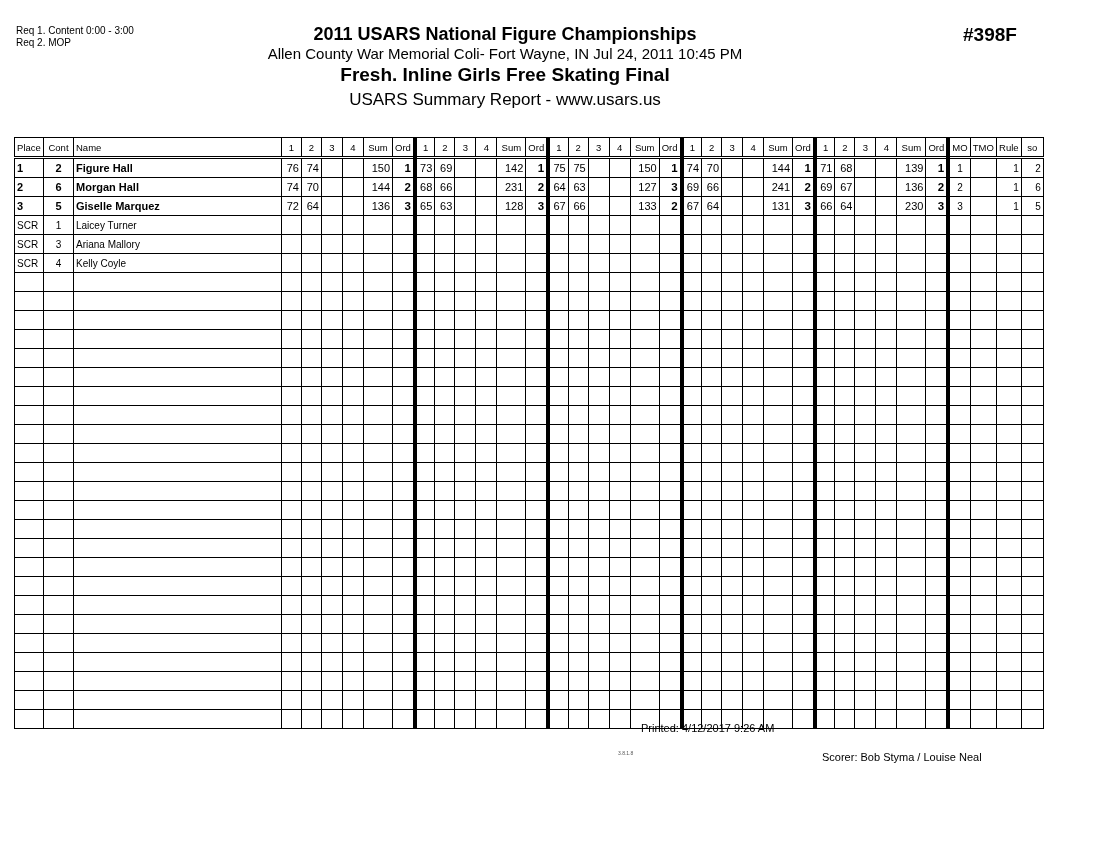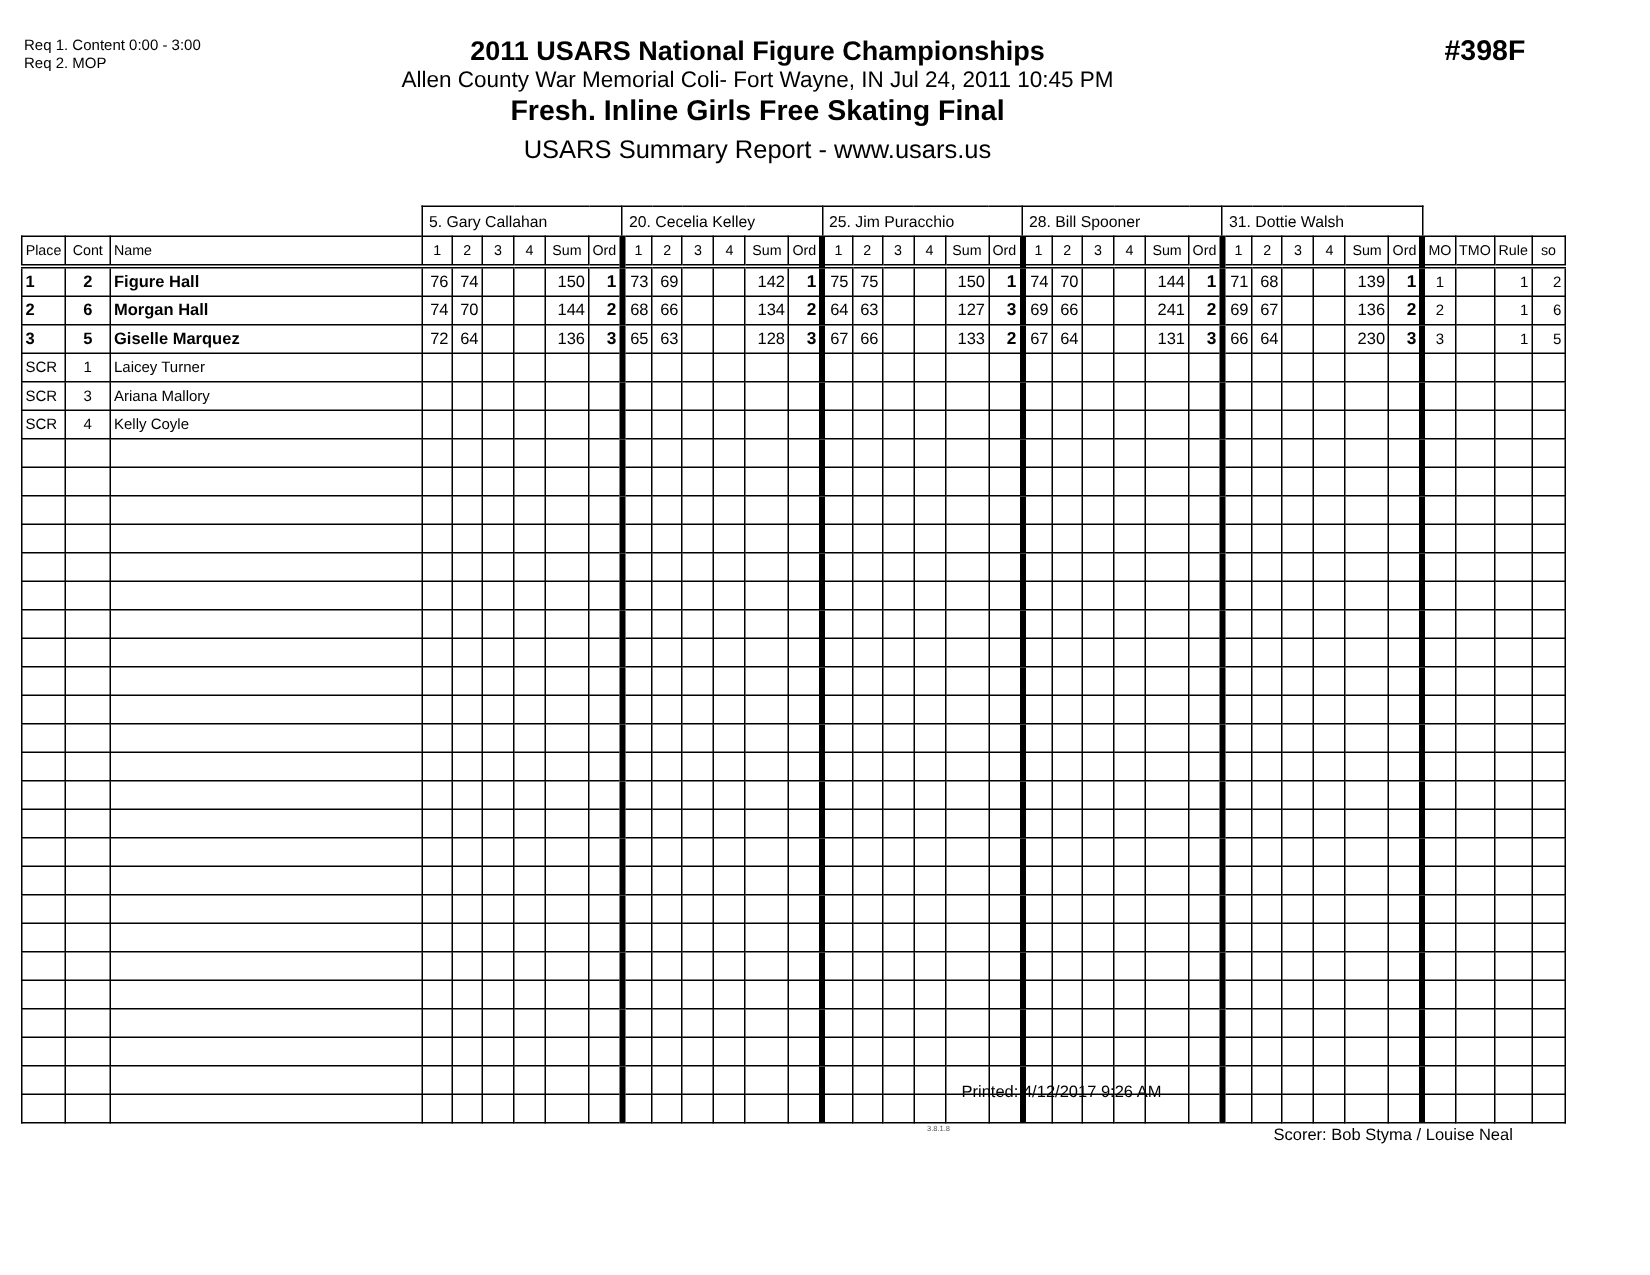--- a/index.html
+++ b/index.html
@@ -23,21 +23,21 @@
   table.grid td.ord { border-right:4px solid #000; font-weight:bold; text-align:right; font-size:11.5px; }
   table.grid tr.hdr td.ord { font-weight:normal; font-size:9.5px; text-align:center; }
   table.grid td.jstart { border-left:4px solid #000; }
   table.grid tr.b td.nm, table.grid tr.b td.pl, table.grid tr.b td.ct { font-weight:bold; font-size:11px; }
   table.grid td.num { text-align:right; font-size:11px; }
   table.grid td.pl { text-align:left; }
   table.grid tr.hdr td.pl { text-align:center; }
 
   #footer-ver { left:618px; top:750px; font-size:5px; color:#555; }
   #footer-printed { left:641px; top:722px; font-size:11px; }
-  #footer-scorer { left:849px; top:751px; font-size:11px; }
+  #footer-scorer { left:822px; top:751px; font-size:11px; }
 </style>
 </head>
 <body>
 
 <div class="abs req" style="top:25px">Req  1.  Content 0:00 - 3:00</div>
 <div class="abs req" style="top:37px">Req  2.  MOP</div>
 
 <div class="abs title" id="t1">2011 USARS National Figure Championships</div>
 <div class="abs title" id="t2">Allen County War Memorial Coli- Fort Wayne, IN  Jul 24, 2011  10:45 PM</div>
 <div class="abs title" id="t3">Fresh. Inline Girls Free Skating Final</div>
@@ -78,29 +78,20 @@
       <col style="width: 21px;">
       <col style="width: 21px;">
       <col style="width: 29px;">
       <col style="width: 22px;">
       <col style="width: 22px;">
       <col style="width: 26px;">
       <col style="width: 25px;">
       <col style="width: 22px;">
     </colgroup>
   <tbody id="tbody">
-      <tr class="jh">
-        <td class="blank" colspan="3"></td>
-        <td colspan="6">5.  Gary Callahan</td>
-        <td colspan="6">20.  Cecelia Kelley</td>
-        <td colspan="6">25.  Jim Puracchio</td>
-        <td colspan="6">28.  Bill Spooner</td>
-        <td colspan="6">31.  Dottie Walsh</td>
-        <td class="blank" colspan="4"></td>
-      </tr>
       <tr class="hdr">
         <td class="pl c">Place</td>
         <td class="c">Cont</td>
         <td>Name</td>
         <td class="c">1</td>
         <td class="c">2</td>
         <td class="c">3</td>
         <td class="c">4</td>
         <td class="c">Sum</td>
         <td class="ord">Ord</td>
@@ -179,21 +170,21 @@
         <td class="num">74</td>
         <td class="num">70</td>
         <td class="num"></td>
         <td class="num"></td>
         <td class="num">144</td>
         <td class="ord">2</td>
         <td class="num jstart">68</td>
         <td class="num">66</td>
         <td class="num"></td>
         <td class="num"></td>
-        <td class="num">134</td>
+        <td class="num">231</td>
         <td class="ord">2</td>
         <td class="num jstart">64</td>
         <td class="num">63</td>
         <td class="num"></td>
         <td class="num"></td>
         <td class="num">127</td>
         <td class="ord">3</td>
         <td class="num jstart">69</td>
         <td class="num">66</td>
         <td class="num"></td>

